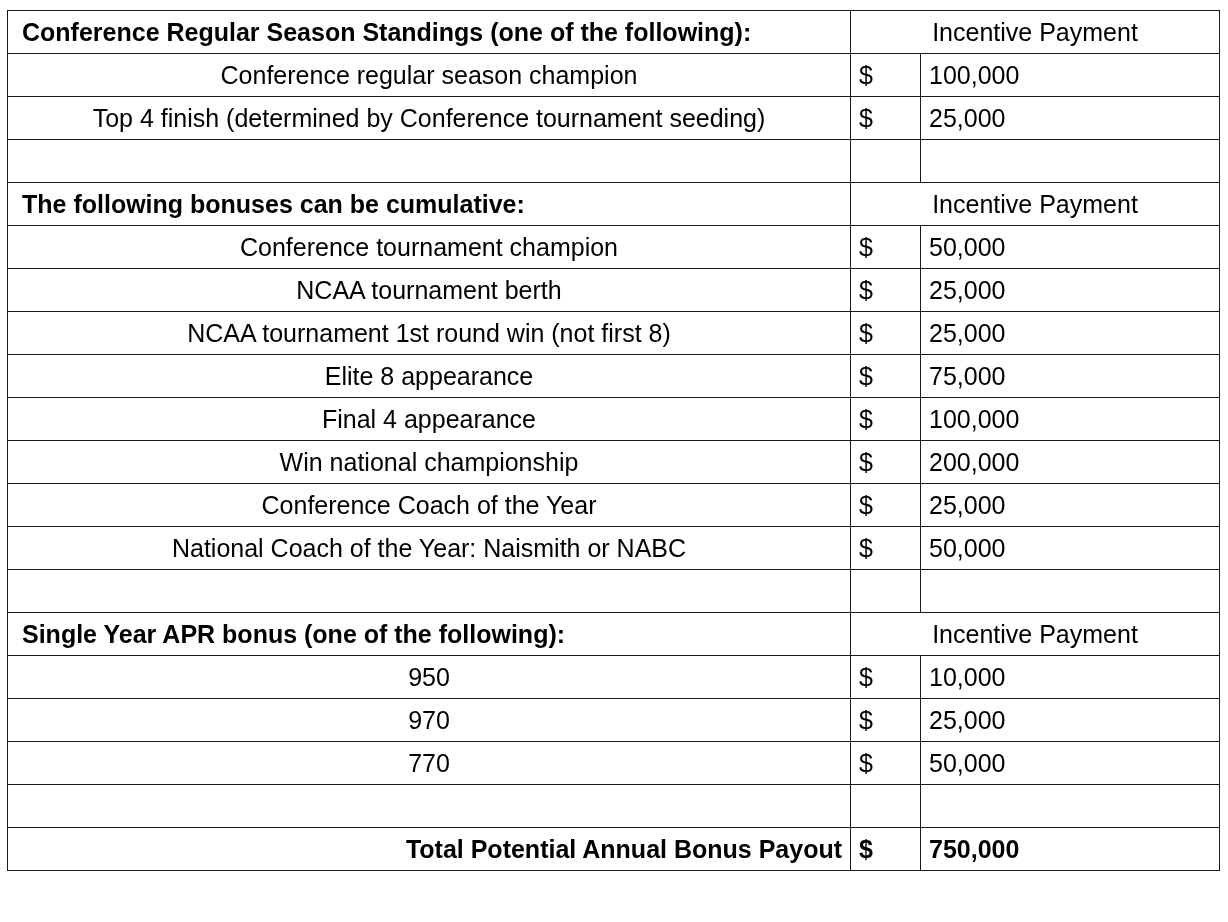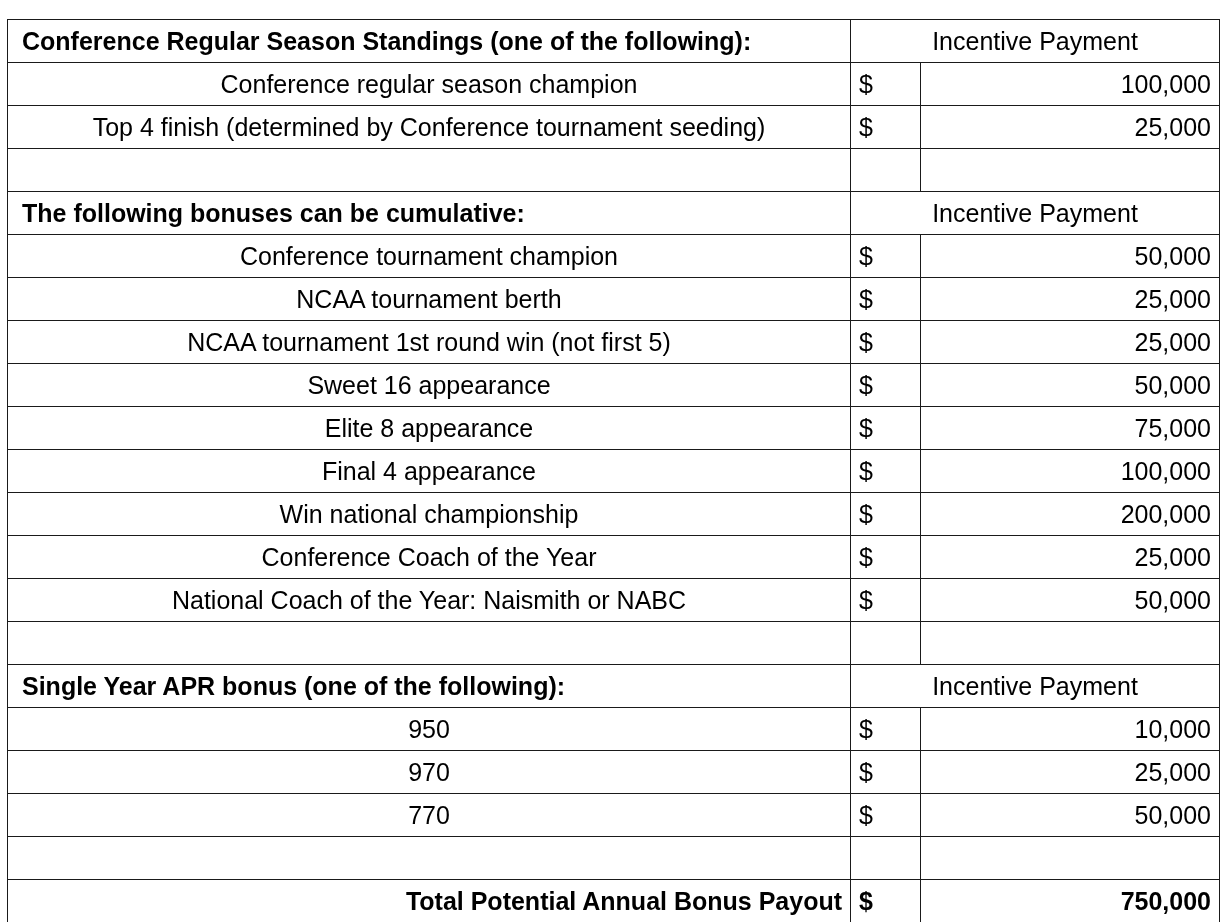--- a/index.html
+++ b/index.html
@@ -19,21 +19,21 @@
     position: relative;
     width: 1228px;
     height: 922px;
     background: #ffffff;
     box-sizing: border-box;
   }
 
   table.bonus-table {
     position: absolute;
     left: 7px;
-    top: 19px;
+    top: 10px;
     width: 1212px;
     border-collapse: collapse;
     table-layout: fixed;
     background: #ffffff;
   }
 
   table.bonus-table col.c-desc { width: 843px; }
   table.bonus-table col.c-sym  { width: 70px;  }
   table.bonus-table col.c-amt  { width: 299px; }
 
@@ -65,21 +65,20 @@
     font-weight: bold;
   }
 
   
   td.sym {
     text-align: left;
     padding-left: 20px;
     border-right: none;
   }
   td.amt {
-    text-align: right;
     padding-right: 57px;
     border-left: none;
   }
   td.sym.bold, td.amt.bold { font-weight: bold; }
 
   
   td.pay-head {
     text-align: center;
     font-weight: normal;
     padding-left: 12px;
@@ -133,28 +132,23 @@
         <td class="desc">Conference tournament champion</td>
         <td class="sym">$</td>
         <td class="amt">50,000</td>
       </tr>
       <tr>
         <td class="desc">NCAA tournament berth</td>
         <td class="sym">$</td>
         <td class="amt">25,000</td>
       </tr>
       <tr>
-        <td class="desc">NCAA tournament 1st round win (not first 5)</td>
-        <td class="sym">$</td>
-        <td class="amt">25,000</td>
-      </tr>
-      <tr>
-        <td class="desc">Sweet 16 appearance</td>
-        <td class="sym">$</td>
-        <td class="amt">50,000</td>
+        <td class="desc">NCAA tournament 1st round win (not first 8)</td>
+        <td class="sym">$</td>
+        <td class="amt">25,000</td>
       </tr>
       <tr>
         <td class="desc">Elite 8 appearance</td>
         <td class="sym">$</td>
         <td class="amt">75,000</td>
       </tr>
       <tr>
         <td class="desc">Final 4 appearance</td>
         <td class="sym">$</td>
         <td class="amt">100,000</td>

